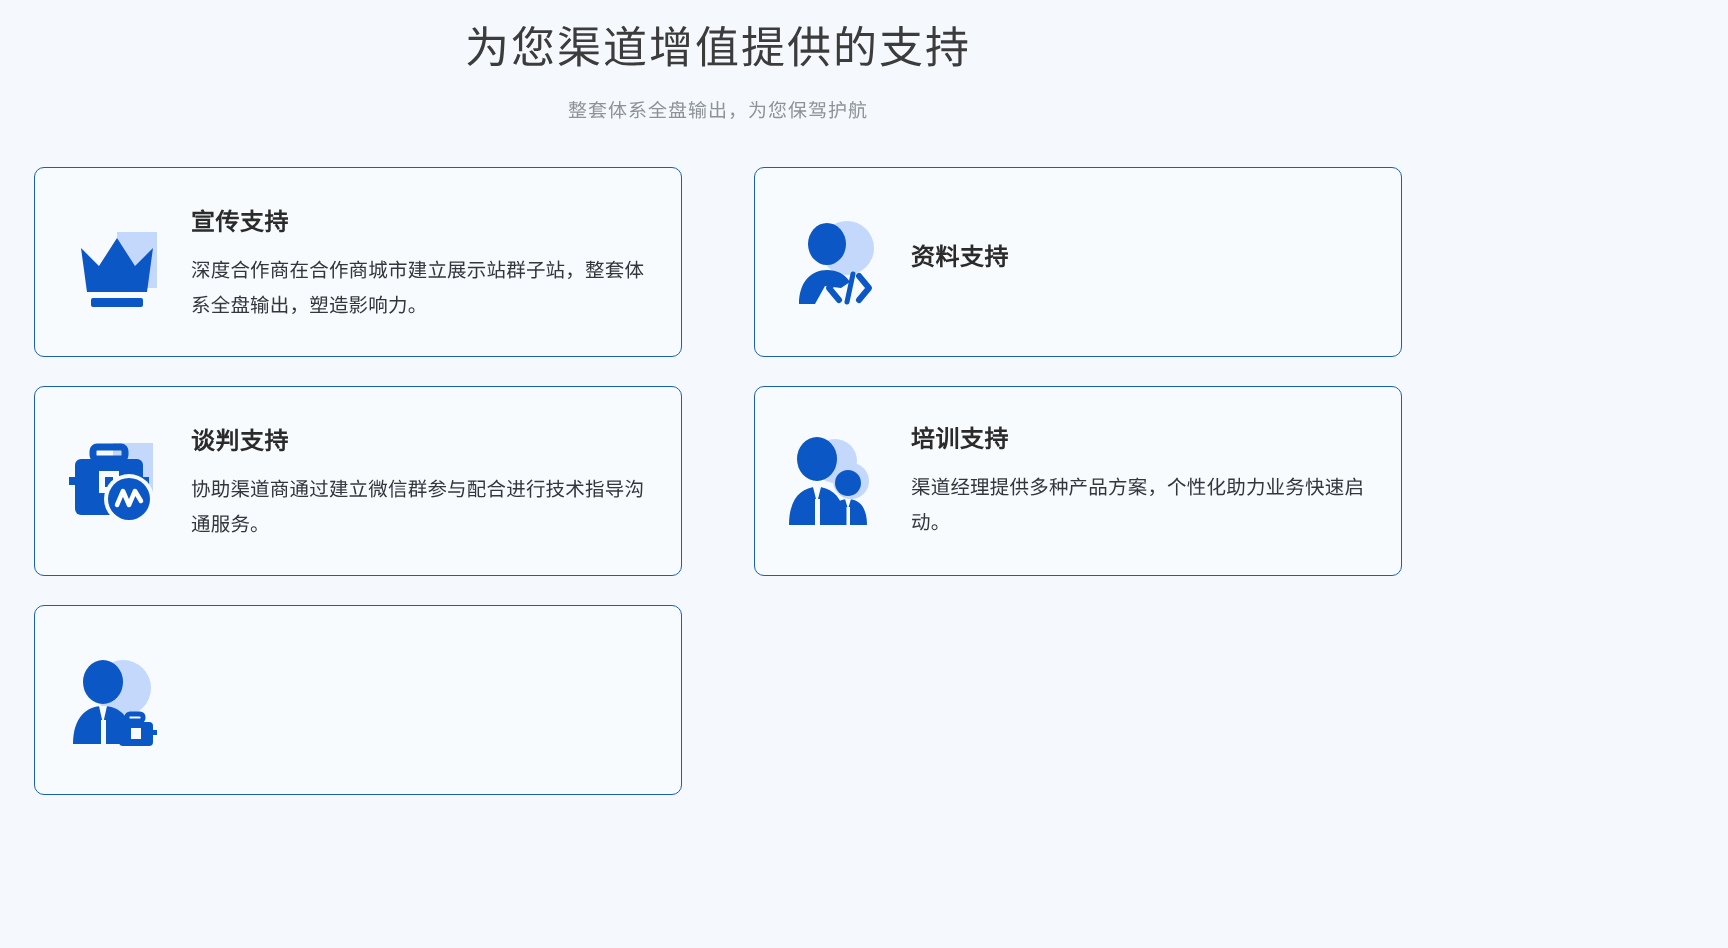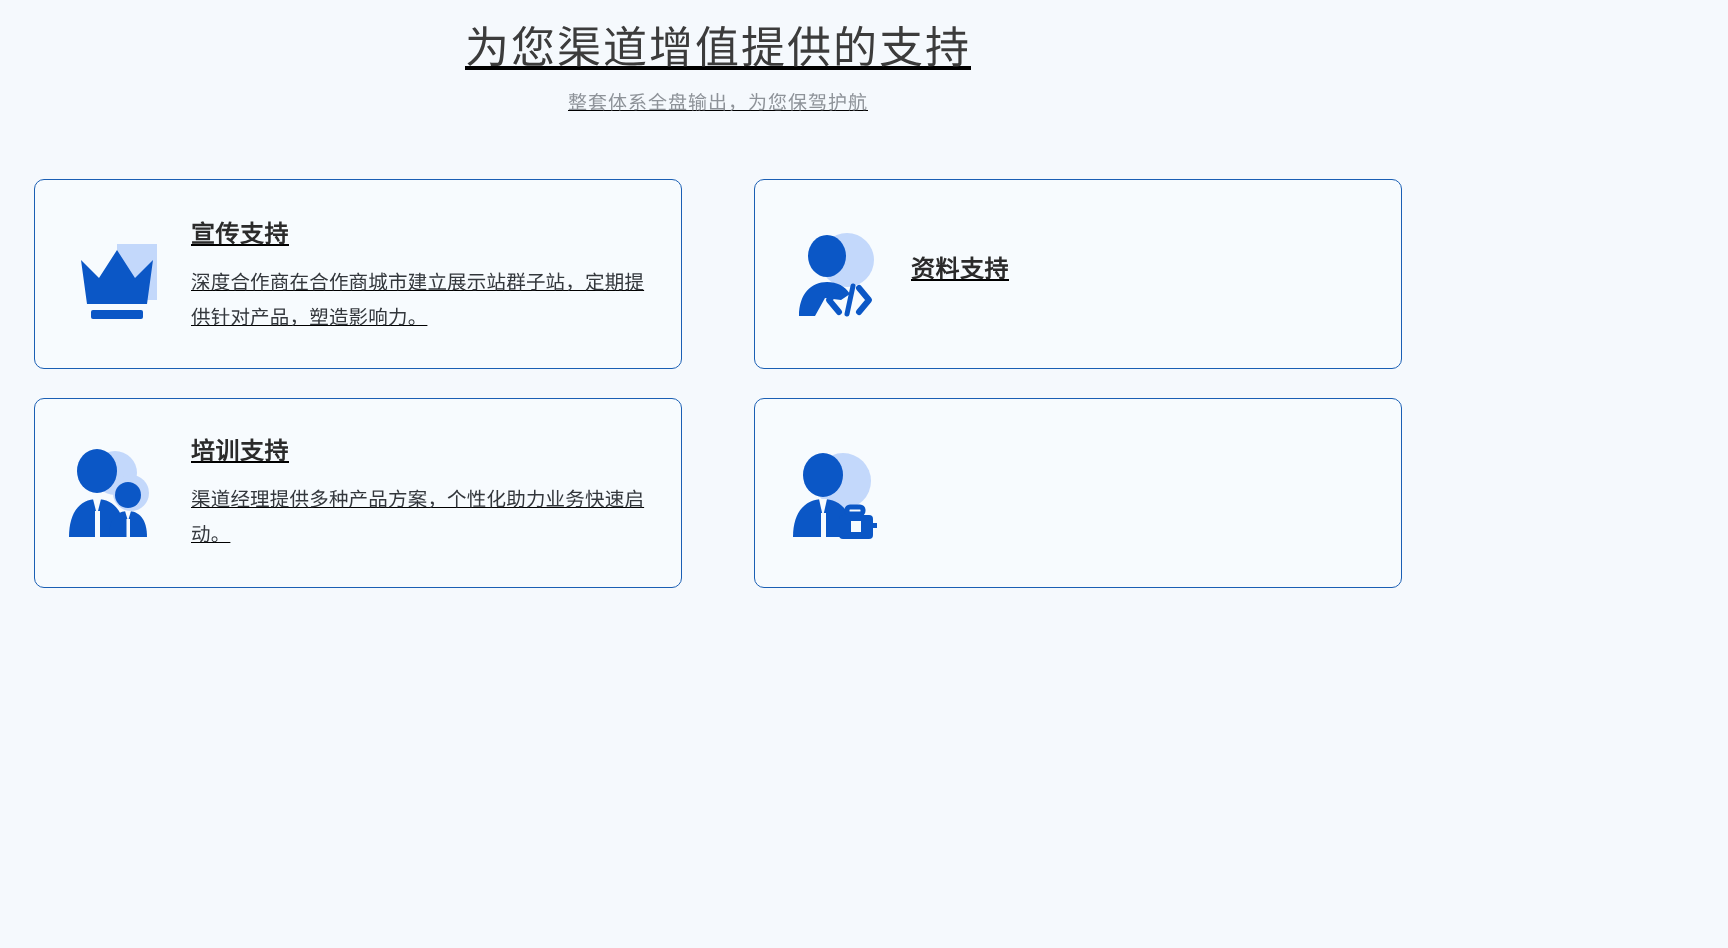--- a/index.html
+++ b/index.html
@@ -15,47 +15,46 @@
     overflow: hidden;
     position: relative;
   }
 
   .page {
     width: 1436px;
     height: 948px;
     box-sizing: border-box;
     padding: 0;
     position: relative;
-    text-decoration: underline;
   }
 
   
   .header {
     text-align: center;
     padding-top: 20px;
   }
   .page-title {
     font-size: 44px;
     font-weight: 400;
     color: #3c3c3c;
     letter-spacing: 2px;
     line-height: 1.25;
     margin: 0;
   }
   .page-subtitle {
     font-size: 19px;
     color: #8e9399;
     letter-spacing: 1px;
-    margin: 12px 0 0 0;
+    margin: 20px 0 0 0;
     font-weight: 400;
   }
 
   
   .card-grid {
-    margin-top: 65px;
+    margin-top: 45px;
     padding: 0 34px 0 34px;
     display: grid;
     grid-template-columns: 1fr 1fr;
     column-gap: 72px;
     row-gap: 29px;
     box-sizing: border-box;
   }
 
   .card {
     border: 1.5px solid #1a5fb4;
@@ -118,41 +117,60 @@
     <div class="card">
       <div class="card-icon">
         <svg width="104" height="96" viewBox="0 0 104 96" aria-hidden="true">
           <rect x="52" y="18" width="40" height="56" fill="#c3d8fb"></rect>
           <path d="M16 34 L34 52 L52 24 L70 52 L88 34 L82 78 L22 78 Z" fill="#0b57c6"></path>
           <rect x="26" y="84" width="52" height="9" rx="2" fill="#0b57c6"></rect>
         </svg>
       </div>
       <div class="card-body">
         <h3 class="card-title">宣传支持</h3>
-        <p class="card-desc">深度合作商在合作商城市建立展示站群子站，定期提供针对产品，塑造影响力。</p>
+        <p class="card-desc">深度合作商在合作商城市建立展示站群子站，整套体系全盘输出，塑造影响力。</p>
       </div>
     </div>
 
     <div class="card">
       <div class="card-icon">
         <svg width="104" height="96" viewBox="0 0 104 96" aria-hidden="true">
           <circle cx="62" cy="34" r="27" fill="#c3d8fb"></circle>
           <ellipse cx="42" cy="30" rx="19" ry="21" fill="#0b57c6"></ellipse>
           <path d="M14 90 C14 68 26 56 42 56 C52 56 60 60 65 68 L56 74 L40 72 L30 90 Z" fill="#0b57c6"></path>
           <path d="M54 62 L44 74 L54 86" stroke="#0b57c6" stroke-width="6" fill="none" stroke-linecap="round" stroke-linejoin="round"></path>
           <path d="M74 62 L84 74 L74 86" stroke="#0b57c6" stroke-width="6" fill="none" stroke-linecap="round" stroke-linejoin="round"></path>
           <path d="M68 60 L62 88" stroke="#0b57c6" stroke-width="5" fill="none" stroke-linecap="round"></path>
         </svg>
       </div>
       <div class="card-body">
         <h3 class="card-title">资料支持</h3>
       </div>
     </div>
 
 
+    <div class="card">
+      <div class="card-icon">
+        <svg width="104" height="96" viewBox="0 0 104 96" aria-hidden="true">
+          <rect x="48" y="10" width="40" height="56" fill="#c3d8fb"></rect>
+          <rect x="28" y="14" width="32" height="12" rx="4" fill="none" stroke="#0b57c6" stroke-width="7"></rect>
+          <rect x="10" y="26" width="68" height="56" rx="6" fill="#0b57c6"></rect>
+          <rect x="4" y="44" width="80" height="8" fill="#0b57c6"></rect>
+          <rect x="34" y="38" width="20" height="22" fill="#f7fbfe"></rect>
+          <rect x="40" y="44" width="8" height="10" fill="#0b57c6"></rect>
+          <circle cx="64" cy="66" r="25" fill="#f7fbfe"></circle>
+          <circle cx="64" cy="66" r="21" fill="#0b57c6"></circle>
+          <path d="M52 72 L58 58 L64 72 L70 58 L76 68" stroke="#ffffff" stroke-width="4.5" fill="none" stroke-linecap="round" stroke-linejoin="round"></path>
+        </svg>
+      </div>
+      <div class="card-body">
+        <h3 class="card-title">谈判支持</h3>
+        <p class="card-desc">协助渠道商通过建立微信群参与配合进行技术指导沟通服务。</p>
+      </div>
+    </div>
 
     <div class="card align-upper">
       <div class="card-icon">
         <svg width="104" height="96" viewBox="0 0 104 96" aria-hidden="true">
           <circle cx="50" cy="28" r="22" fill="#c3d8fb"></circle>
           <circle cx="66" cy="48" r="18" fill="#c3d8fb"></circle>
           <ellipse cx="32" cy="26" rx="20" ry="22" fill="#0b57c6"></ellipse>
           <path d="M4 92 C4 66 16 54 32 54 C48 54 60 66 60 92 Z" fill="#0b57c6"></path>
           <path d="M28 54 L32 70 L36 54 Z" fill="#f7fbfe"></path>
           <rect x="30" y="66" width="5" height="26" fill="#f7fbfe"></rect>

